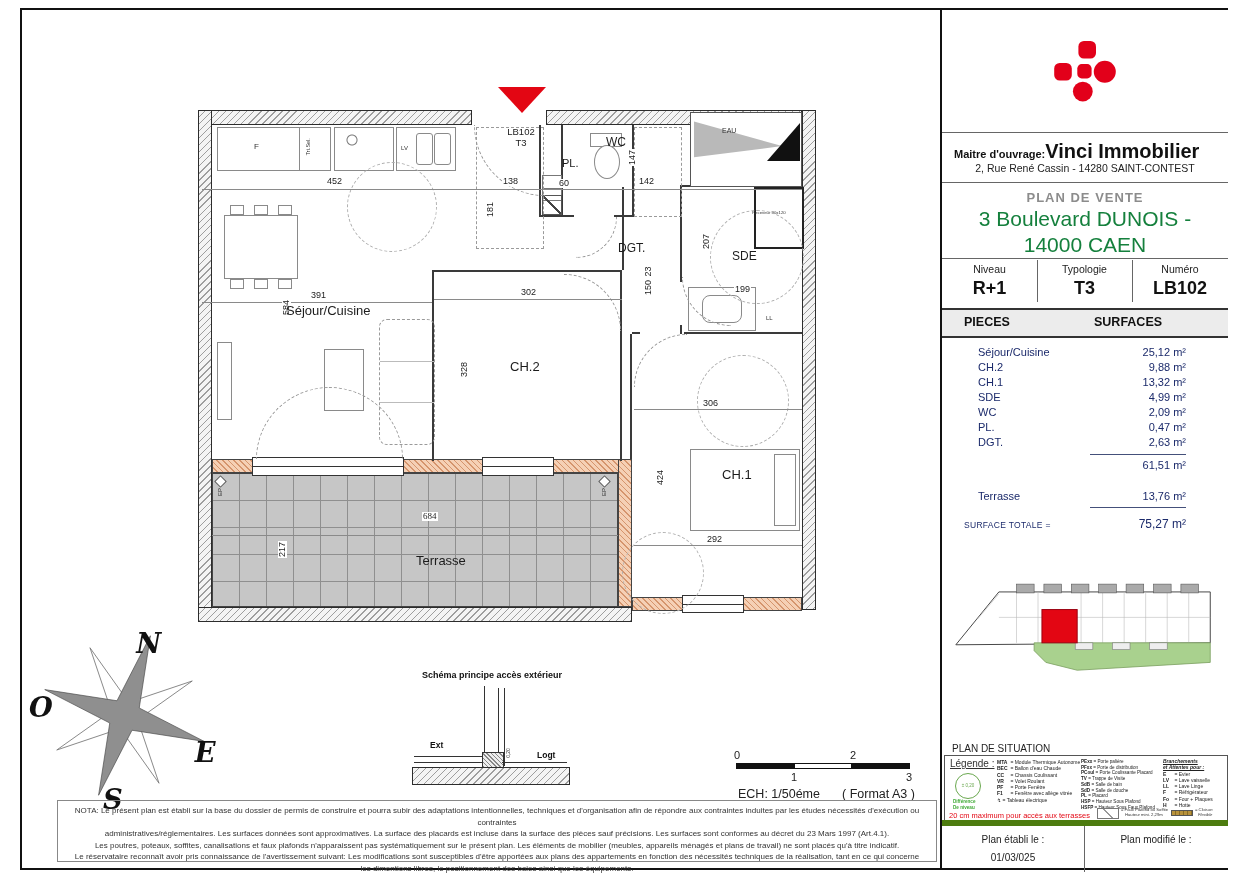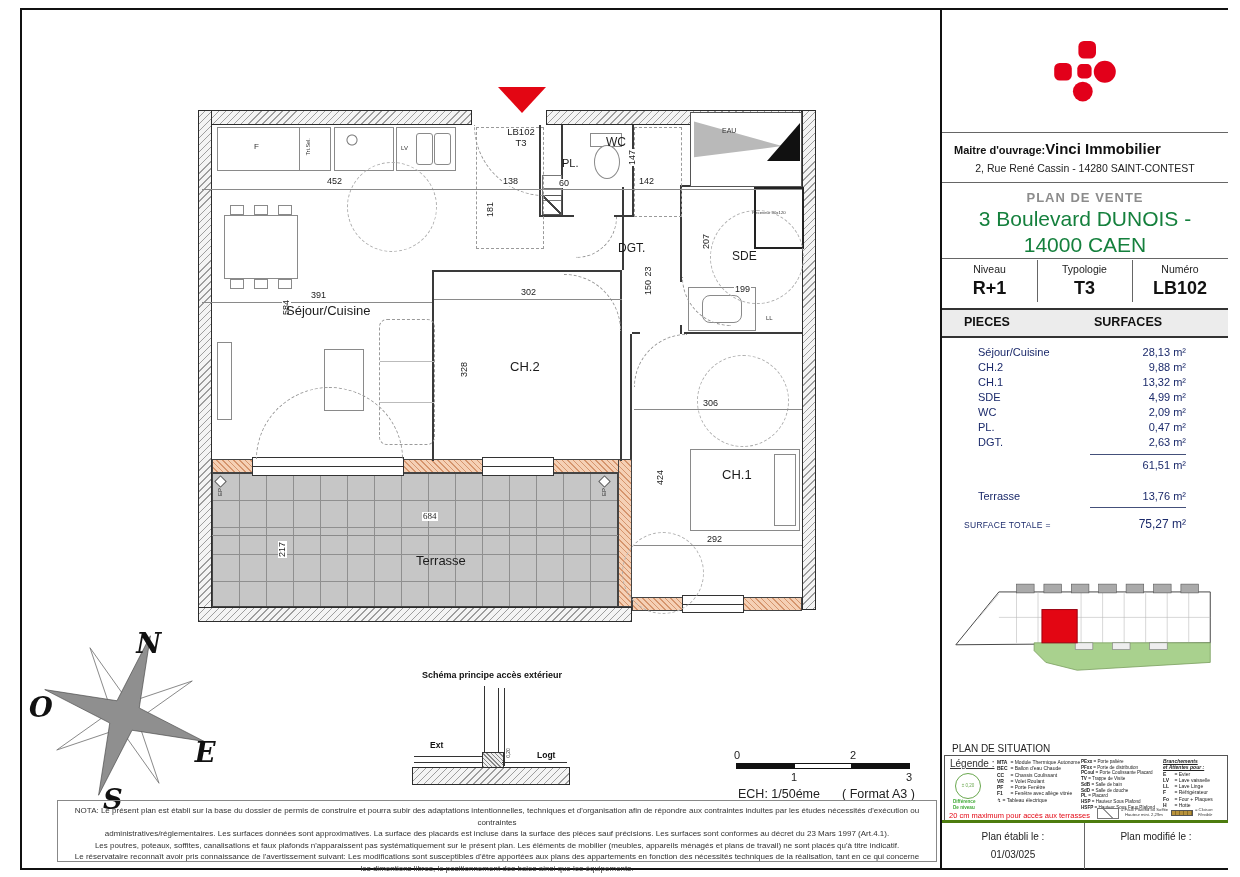--- a/index.html
+++ b/index.html
@@ -24,21 +24,21 @@
   .rl{font-size:13px;color:#1c1c1c;white-space:nowrap;}
   .dl{background:#8a8a8a;height:1px;}
   .terr{background-color:#c6c6c6;background-image:linear-gradient(#8f8f8f 1px,transparent 1px),linear-gradient(90deg,#8f8f8f 1px,transparent 1px);background-size:27px 27px;outline:1px solid #444;outline-offset:-1px;}
   .tri-red{width:0;height:0;border-left:24px solid transparent;border-right:24px solid transparent;border-top:26px solid #e30613;}
   
   #sidebar{left:918px;top:0;width:286px;height:858px;border-left:2px solid #111;background:#fff;}
   .rule{background:#666;height:1px;left:0;width:286px;}
   .vinci-word{font-weight:bold;color:#16327e;font-size:37px;letter-spacing:2px;line-height:1;}
   .vinci-sub{font-weight:bold;color:#16327e;font-size:14px;letter-spacing:3px;text-align:right;line-height:1;margin-top:2px;}
   .owner-label{font-size:11px;font-weight:bold;color:#111;}
-  .owner-name{font-size:15px;font-weight:bold;color:#111;}
+  .owner-name{font-size:20px;font-weight:bold;color:#111;}
   .owner-addr{font-size:10.5px;color:#222;text-align:center;}
   .pdv{font-size:13px;font-weight:bold;color:#8c8c8c;letter-spacing:1px;text-align:center;}
   .addr-big{font-size:21px;color:#15803d;text-align:center;line-height:1.25;}
   .uth{font-size:10.5px;color:#222;text-align:center;}
   .utv{font-size:18px;font-weight:600;color:#111;text-align:center;}
   .vline{background:#666;width:1px;}
   .ph{background:#ececec;border-top:2px solid #333;border-bottom:2px solid #333;}
   .phl{font-size:12.5px;font-weight:bold;color:#111;}
   .prow{font-size:11px;color:#1b2a6b;}
   .pval{font-size:11px;color:#1b2a6b;text-align:right;width:96px;}
@@ -273,21 +273,21 @@
     <div class="a utv" style="left:190px;top:268px;width:96px;">LB102</div>
     <div class="a vline" style="left:95px;top:250px;height:42px;"></div>
     <div class="a vline" style="left:190px;top:250px;height:42px;"></div>
 
     <div class="a ph" style="left:0;top:298px;width:286px;height:26px;">
       <span class="a phl" style="left:22px;top:5px;">PIECES</span>
       <span class="a phl" style="left:152px;top:5px;">SURFACES</span>
     </div>
 
     <div class="a prow" style="left:36px;top:336px;">Séjour/Cuisine</div>
-    <div class="a pval" style="left:148px;top:336px;">28,13 m²</div>
+    <div class="a pval" style="left:148px;top:336px;">25,12 m²</div>
     <div class="a prow" style="left:36px;top:351px;">CH.2</div>
     <div class="a pval" style="left:148px;top:351px;">9,88 m²</div>
     <div class="a prow" style="left:36px;top:366px;">CH.1</div>
     <div class="a pval" style="left:148px;top:366px;">13,32 m²</div>
     <div class="a prow" style="left:36px;top:381px;">SDE</div>
     <div class="a pval" style="left:148px;top:381px;">4,99 m²</div>
     <div class="a prow" style="left:36px;top:396px;">WC</div>
     <div class="a pval" style="left:148px;top:396px;">2,09 m²</div>
     <div class="a prow" style="left:36px;top:411px;">PL.</div>
     <div class="a pval" style="left:148px;top:411px;">0,47 m²</div>
@@ -376,21 +376,21 @@
       </div>
       <div class="a tiny" style="left:4px;top:56px;font-size:7.5px;color:#e30613;">20 cm maximum pour accès aux terrasses</div>
       <div class="a" style="left:152px;top:52px;width:20px;height:9px;border:1px solid #777;background:linear-gradient(45deg,transparent 46%,#999 46%,#999 52%,transparent 52%);"></div>
       <div class="a tiny" style="left:176px;top:52px;font-size:4.2px;color:#333;">= Faux Plafond ou Soffite</div>
       <div class="a tiny" style="left:180px;top:57px;font-size:4.2px;color:#333;">Hauteur mini. 2,29m</div>
       <div class="a" style="left:226px;top:54px;width:20px;height:4px;background:repeating-linear-gradient(90deg,#b8923c 0 3px,#8a6d25 3px 4px);border:0.5px solid #555;"></div>
       <div class="a tiny" style="left:250px;top:52px;font-size:4.2px;color:#333;font-style:italic;">= Cloison</div>
       <div class="a tiny" style="left:253px;top:57px;font-size:4.2px;color:#333;font-style:italic;">Flexible</div>
     </div>
 
-    <div class="a" style="left:0;top:810px;width:286px;height:46px;border-top:3px solid #4d7c0f;">
+    <div class="a" style="left:0;top:810px;width:286px;height:46px;border-top:6px solid #4d7c0f;">
       <div class="a vline" style="left:142px;top:0;height:46px;"></div>
       <div class="a" style="left:0;top:8px;width:142px;text-align:center;font-size:10px;color:#222;">Plan établi le :</div>
       <div class="a" style="left:0;top:26px;width:142px;text-align:center;font-size:10px;color:#222;">01/03/025</div>
       <div class="a" style="left:142px;top:8px;width:144px;text-align:center;font-size:10px;color:#222;">Plan modifié le :</div>
     </div>
   </div>
 
 </div>
 </div>
 

